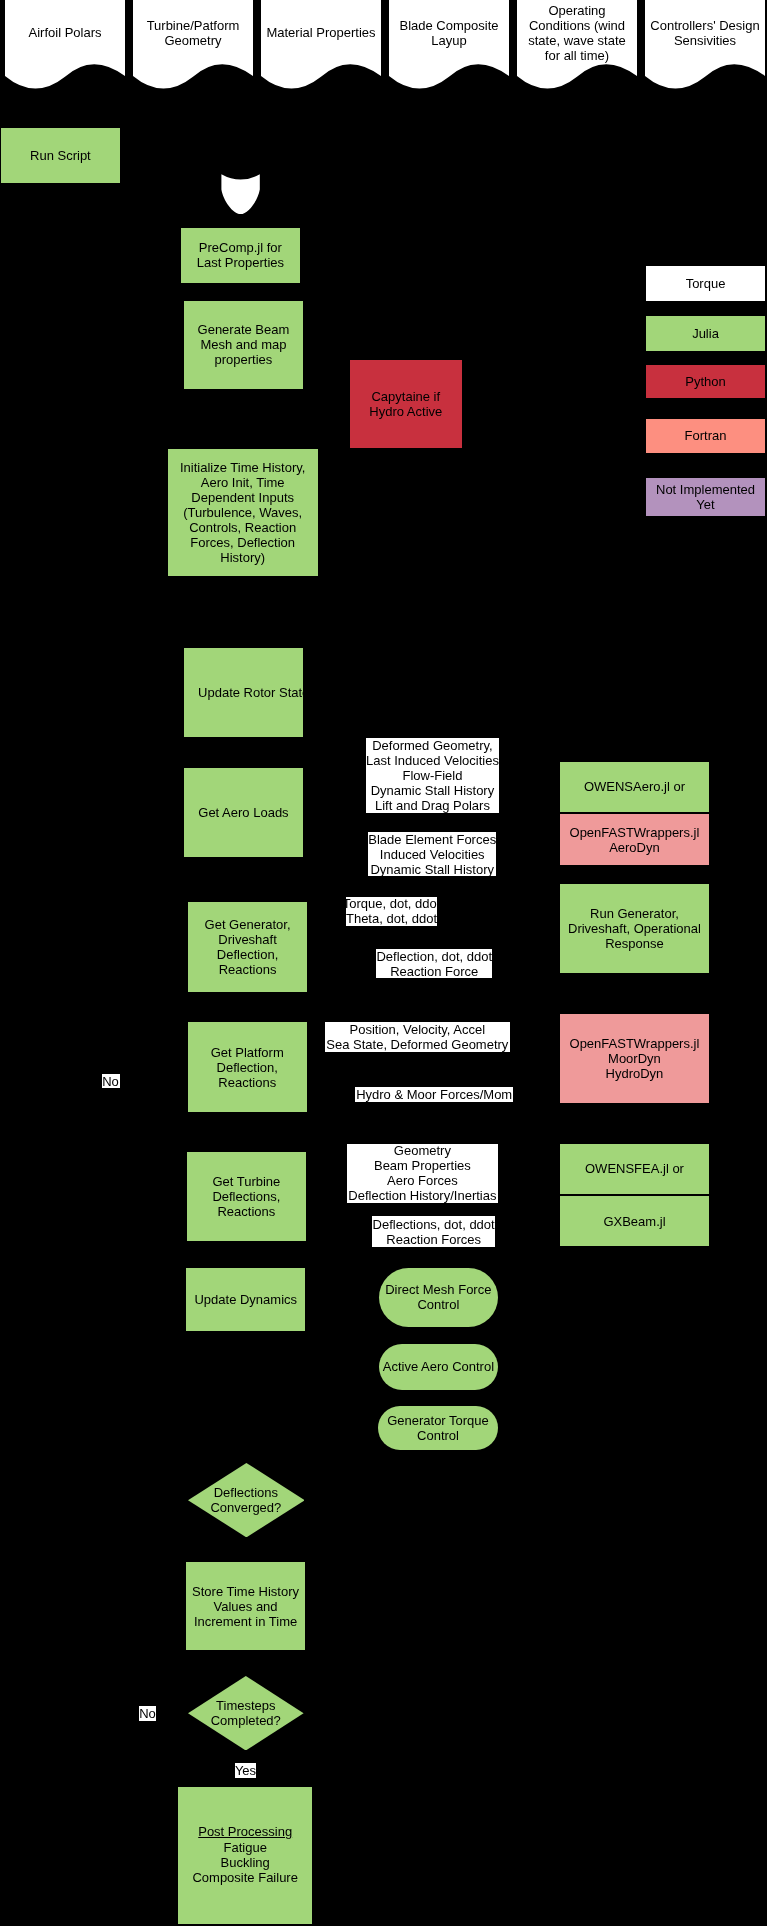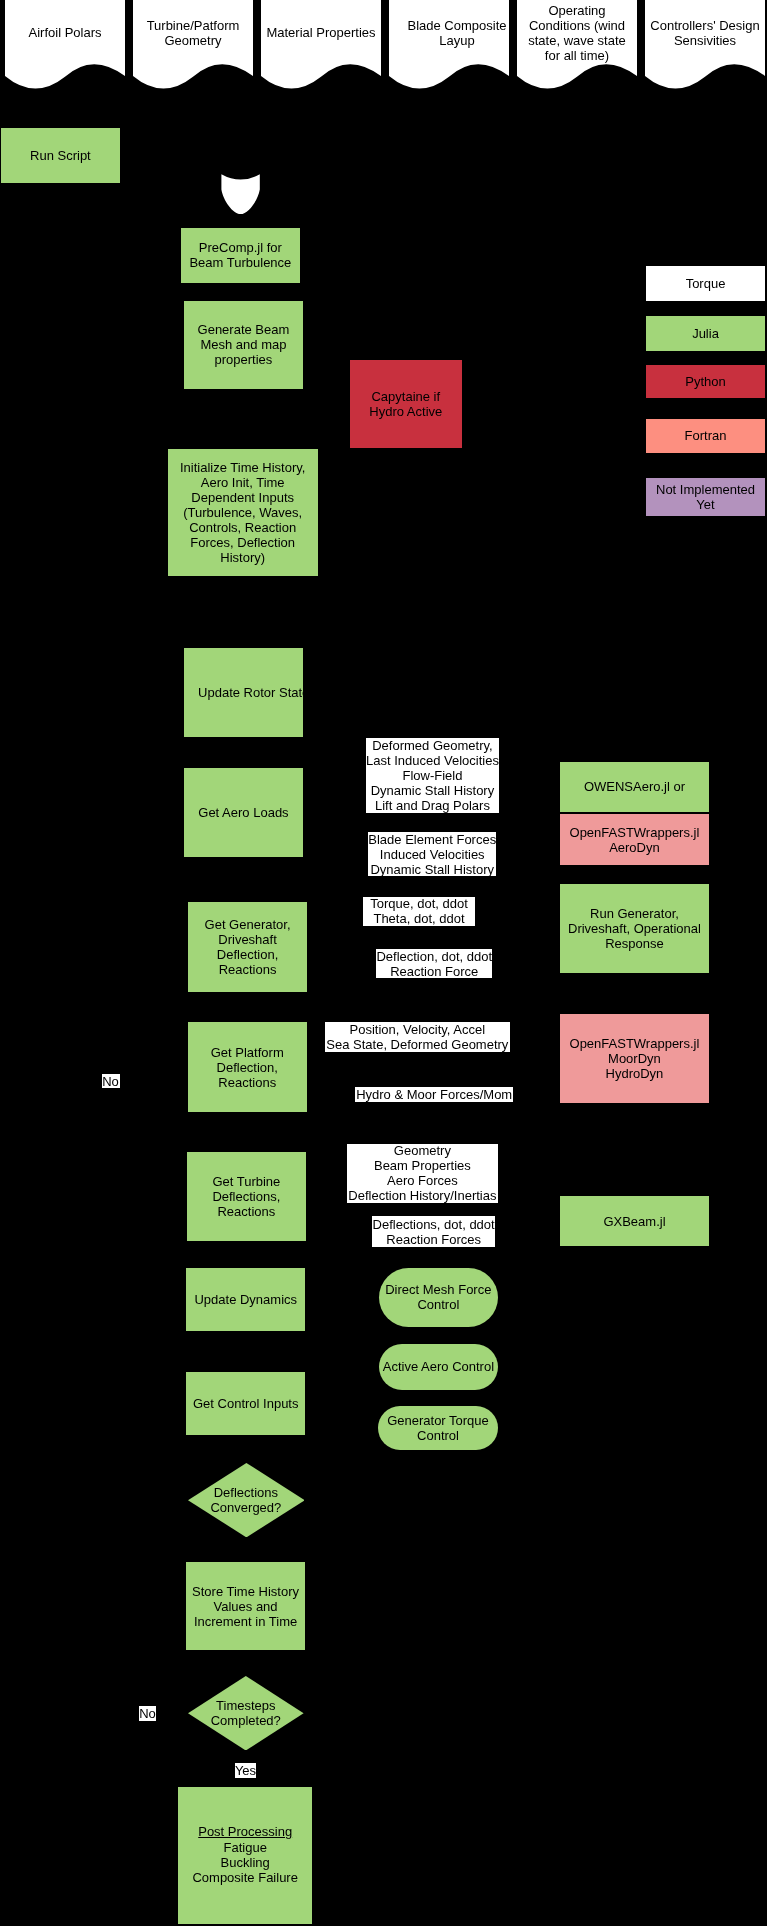--- a/index.html
+++ b/index.html
@@ -45,21 +45,21 @@
 <div class="doc" data-name="input-document-material-properties" style="left:261px;top:-24px;width:120px;height:113px;">
 <svg width="120" height="113" viewBox="0 0 120 113" data-name="document-shape-icon">
         <path d="M 0 0 L 120 0 L 120 100.00 Q 87.52 75.93 60 100.79 Q 30 124.75 0 100.00 Z" fill="#ffffff"></path>
       </svg>
 <div class="txt" data-name="input-document-label" style="top:49.0px;">Material Properties</div>
 </div>
 <div class="doc" data-name="input-document-blade-composite-layup" style="left:389px;top:-24px;width:120px;height:113px;">
 <svg width="120" height="113" viewBox="0 0 120 113" data-name="document-shape-icon">
         <path d="M 0 0 L 120 0 L 120 100.00 Q 87.52 75.93 60 100.79 Q 30 124.75 0 100.00 Z" fill="#ffffff"></path>
       </svg>
-<div class="txt" data-name="input-document-label" style="top:41.5px;padding-left:8px;">Blade Composite
+<div class="txt" data-name="input-document-label" style="top:41.5px;">Blade Composite
 Layup</div>
 </div>
 <div class="doc" data-name="input-document-operating-conditions-wind-state" style="left:517px;top:-24px;width:120px;height:113px;">
 <svg width="120" height="113" viewBox="0 0 120 113" data-name="document-shape-icon">
         <path d="M 0 0 L 120 0 L 120 100.00 Q 87.52 75.93 60 100.79 Q 30 124.75 0 100.00 Z" fill="#ffffff"></path>
       </svg>
 <div class="txt" data-name="input-document-label" style="top:26.5px;">Operating
 Conditions (wind
 state, wave state
 for all time)</div>
@@ -77,21 +77,21 @@
       </svg>
     </div>
 <div class="box" data-name="legend-item-files" style="left:646px;top:265.8px;width:119px;height:35.1px;background:#ffffff;"><span data-name="legend-item-label">Torque</span></div>
 <div class="box" data-name="legend-item-julia" style="left:646px;top:315.6px;width:119px;height:35.1px;background:#a2d679;"><span data-name="legend-item-label">Julia</span></div>
 <div class="box" data-name="legend-item-python" style="left:646px;top:364.6px;width:119px;height:33.3px;background:#c8303e;"><span data-name="legend-item-label">Python</span></div>
 <div class="box" data-name="legend-item-fortran" style="left:646px;top:418.8px;width:119px;height:34.2px;background:#fd8f80;"><span data-name="legend-item-label">Fortran</span></div>
 <div class="box" data-name="legend-item-not-implemented-yet" style="left:646px;top:478.3px;width:119px;height:37.9px;background:#b392bd;"><span data-name="legend-item-label">Not Implemented
 Yet</span></div>
 <div class="box" data-name="process-node-run-script" style="left:0.7px;top:127.8px;width:119.4px;height:55.2px;background:#a2d679;"><span data-name="process-node-label">Run Script</span></div>
 <div class="box" data-name="process-node-precomp-jl-for-beam" style="left:180.8px;top:227.8px;width:119.2px;height:55.2px;background:#a2d679;"><span data-name="process-node-label">PreComp.jl for
-Beam Turbulence</span></div>
+Last Properties</span></div>
 <div class="box" data-name="process-node-generate-beam-mesh-and" style="left:183.9px;top:300.9px;width:119.1px;height:88.1px;background:#a2d679;"><span data-name="process-node-label">Generate Beam
 Mesh and map
 properties</span></div>
 <div class="box" data-name="process-node-initialize-time-history-aero" style="left:167.7px;top:448.9px;width:150.0px;height:127.2px;background:#a2d679;"><span data-name="process-node-label">Initialize Time History,
 Aero Init, Time
 Dependent Inputs
 (Turbulence, Waves,
 Controls, Reaction
 Forces, Deflection
 History)</span></div>
@@ -103,21 +103,20 @@
 Driveshaft
 Deflection,
 Reactions</span></div>
 <div class="box" data-name="process-node-get-platform-deflection-reactions" style="left:187.7px;top:1022.3px;width:119.1px;height:89.5px;background:#a2d679;"><span data-name="process-node-label">Get Platform
 Deflection,
 Reactions</span></div>
 <div class="box" data-name="process-node-get-turbine-deflections-reactions" style="left:186.8px;top:1152.0px;width:119.1px;height:89.0px;background:#a2d679;justify-content:center;"><span data-name="process-node-label">Get Turbine
 Deflections,
 Reactions</span></div>
 <div class="box" data-name="process-node-update-dynamics" style="left:186.1px;top:1267.7px;width:119.3px;height:63.0px;background:#a2d679;"><span data-name="process-node-label">Update Dynamics</span></div>
-<div class="box" data-name="process-node-get-control-inputs" style="left:186.1px;top:1371.7px;width:119.3px;height:63.5px;background:#a2d679;"><span data-name="process-node-label">Get Control Inputs</span></div>
 <div class="dia" data-name="decision-node-deflections-converged" style="left:187.5px;top:1463.1px;width:116.8px;height:74.4px;">
 <svg width="116.8" height="74.4" viewBox="0 0 116.8 74.4" data-name="diamond-shape-icon">
         <path d="M 58.4 0 L 116.8 37.2 L 58.4 74.4 L 0 37.2 Z" fill="#a2d679"></path>
       </svg>
 <div class="txt" data-name="decision-node-label" style="top:22.2px;">Deflections
 Converged?</div>
 </div>
 <div class="box" data-name="process-node-store-time-history-values" style="left:186.1px;top:1562.2px;width:118.9px;height:88.3px;background:#a2d679;"><span data-name="process-node-label">Store Time History
 Values and
 Increment in Time</span></div>
@@ -130,21 +129,21 @@
 </div>
 <div class="box" data-name="process-node-post-processing" style="left:178.3px;top:1787.0px;width:133.8px;height:136.6px;background:#a2d679;"><div data-name="process-node-label" style="line-height:15px;"><span class="uline" data-name="process-node-title">Post Processing</span><br><span data-name="process-node-line">Fatigue</span><br><span data-name="process-node-line">Buckling</span><br><span data-name="process-node-line">Composite Failure</span></div></div>
 <div class="lbl" data-name="data-label-deformed-geometry-last-induced" style="left:365.8px;top:737.8px;width:133.3px;height:75.2px;"><span data-name="data-label-text">Deformed Geometry,
 Last Induced Velocities
 Flow-Field
 Dynamic Stall History
 Lift and Drag Polars</span></div>
 <div class="lbl" data-name="data-label-blade-element-forces-induced" style="left:368.2px;top:832.1px;width:128.1px;height:44.1px;"><span data-name="data-label-text">Blade Element Forces
 Induced Velocities
 Dynamic Stall History</span></div>
-<div class="lbl" data-name="data-label-torque-dot-ddot-theta" style="left:363px;top:896.6px;width:112px;height:29.7px;justify-content:center;"><span data-name="data-label-text">Torque, dot, ddot
+<div class="lbl" data-name="data-label-torque-dot-ddot-theta" style="left:346px;top:896.6px;width:91px;height:29.7px;justify-content:center;"><span data-name="data-label-text">Torque, dot, ddot
 Theta, dot, ddot</span></div>
 <div class="lbl" data-name="data-label-deflection-dot-ddot-reaction" style="left:376.4px;top:949.4px;width:115.7px;height:28.6px;"><span data-name="data-label-text">Deflection, dot, ddot
 Reaction Force</span></div>
 <div class="lbl" data-name="data-label-position-velocity-accel-sea" style="left:324.9px;top:1021.8px;width:184.9px;height:30.7px;"><span data-name="data-label-text">Position, Velocity, Accel
 Sea State, Deformed Geometry</span></div>
 <div class="lbl" data-name="data-label-hydro-moor-forces-mom" style="left:354.9px;top:1086.6px;width:158.6px;height:15.0px;"><span data-name="data-label-text">Hydro &amp; Moor Forces/Mom</span></div>
 <div class="lbl" data-name="data-label-geometry-beam-properties-aero" style="left:347.0px;top:1143.5px;width:150.8px;height:59.4px;"><span data-name="data-label-text">Geometry
 Beam Properties
 Aero Forces
 Deflection History/Inertias</span></div>
@@ -152,20 +151,21 @@
 Reaction Forces</span></div>
 <div class="box" data-name="solver-node-owensaero-jl-or" style="left:559.8px;top:761.8px;width:149.3px;height:50.1px;background:#a2d679;"><span data-name="solver-node-label">OWENSAero.jl or</span></div>
 <div class="box" data-name="solver-node-openfastwrappers-jl-aerodyn" style="left:559.8px;top:814.3px;width:149.3px;height:50.5px;background:#ef9a9a;"><span data-name="solver-node-label">OpenFASTWrappers.jl
 AeroDyn</span></div>
 <div class="box" data-name="solver-node-run-generator-driveshaft-operational" style="left:559.9px;top:884.0px;width:149.2px;height:88.9px;background:#a2d679;"><span data-name="solver-node-label">Run Generator,
 Driveshaft, Operational
 Response</span></div>
 <div class="box" data-name="solver-node-openfastwrappers-jl-moordyn-hydrodyn" style="left:559.9px;top:1013.9px;width:149.1px;height:88.9px;background:#ef9a9a;"><span data-name="solver-node-label">OpenFASTWrappers.jl
 MoorDyn
 HydroDyn</span></div>
+<div class="box" data-name="solver-node-owensfea-jl-or" style="left:559.9px;top:1144.0px;width:149.2px;height:49.8px;background:#a2d679;"><span data-name="solver-node-label">OWENSFEA.jl or</span></div>
 <div class="box" data-name="solver-node-gxbeam-jl" style="left:559.9px;top:1196.4px;width:149.2px;height:50px;background:#a2d679;"><span data-name="solver-node-label">GXBeam.jl</span></div>
 <div class="pill" data-name="control-node-direct-mesh-force-control" style="left:378.8px;top:1267.5px;width:119.1px;height:59.5px;"><span data-name="control-node-label">Direct Mesh Force
 Control</span></div>
 <div class="pill" data-name="control-node-active-aero-control" style="left:378.9px;top:1344.0px;width:119.1px;height:45.8px;"><span data-name="control-node-label">Active Aero Control</span></div>
 <div class="pill" data-name="control-node-generator-torque-control" style="left:378.3px;top:1405.8px;width:119.4px;height:44.6px;"><span data-name="control-node-label">Generator Torque
 Control</span></div>
 <div class="lbl" data-name="edge-label-no-0" style="left:101.5px;top:1074px;width:18px;height:14px;"><span data-name="edge-label-text">No</span></div>
 <div class="lbl" data-name="edge-label-no-1" style="left:139px;top:1706px;width:17px;height:15px;"><span data-name="edge-label-text">No</span></div>
 <div class="lbl" data-name="edge-label-yes-2" style="left:235px;top:1763px;width:21px;height:15px;"><span data-name="edge-label-text">Yes</span></div>
 </div>

